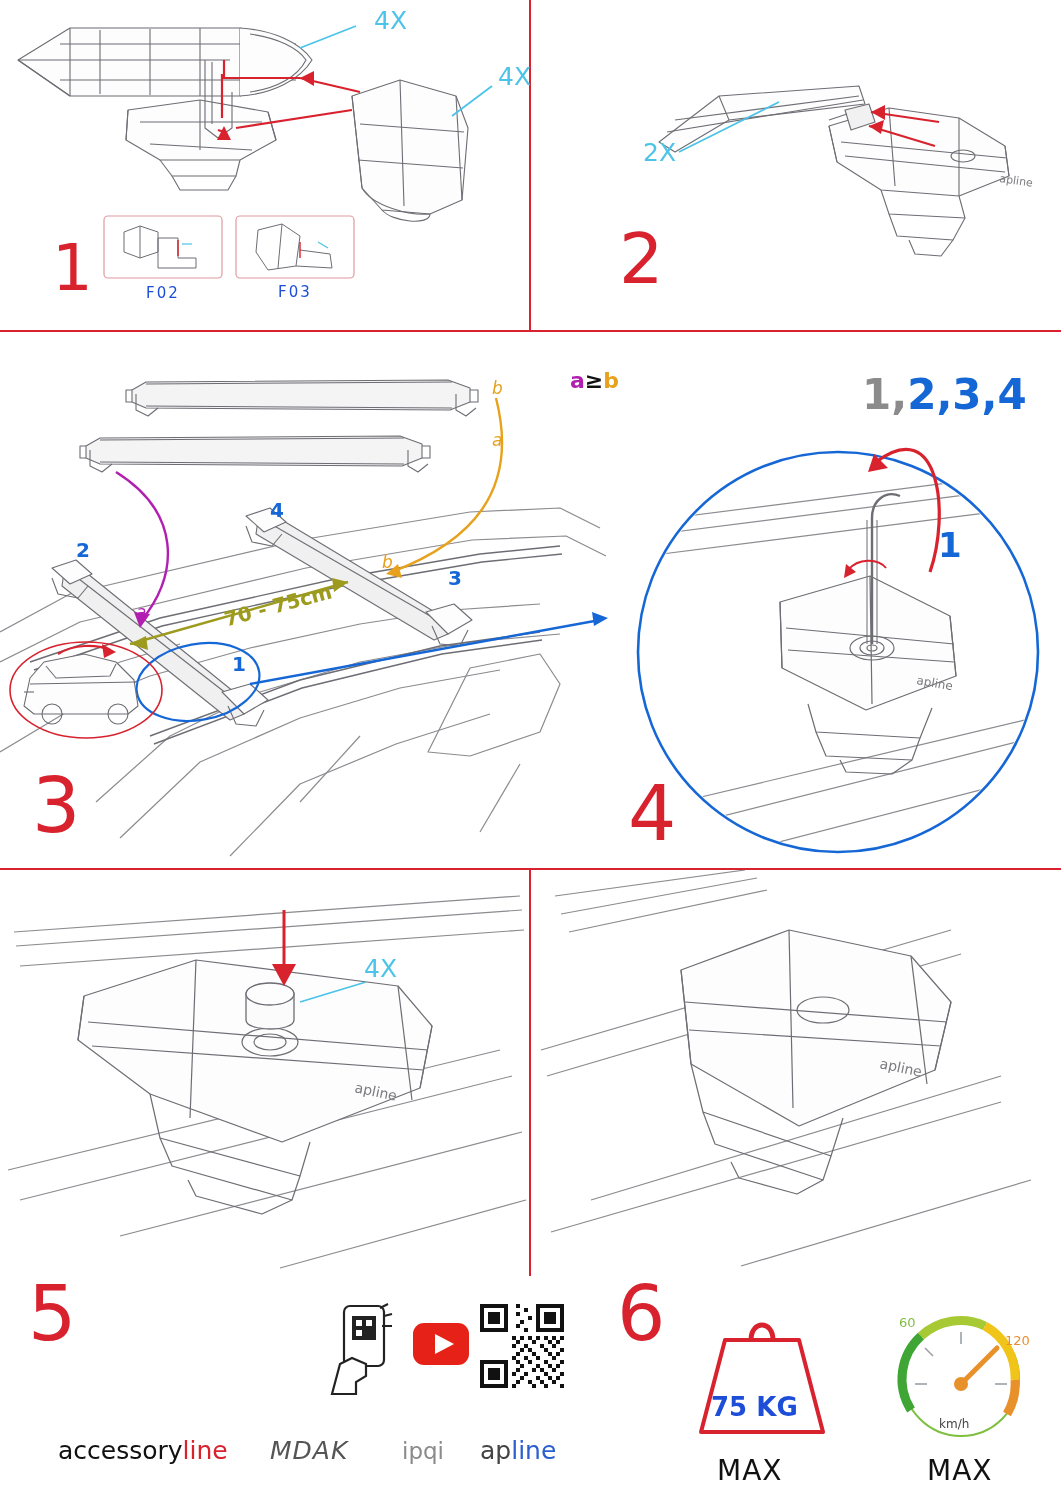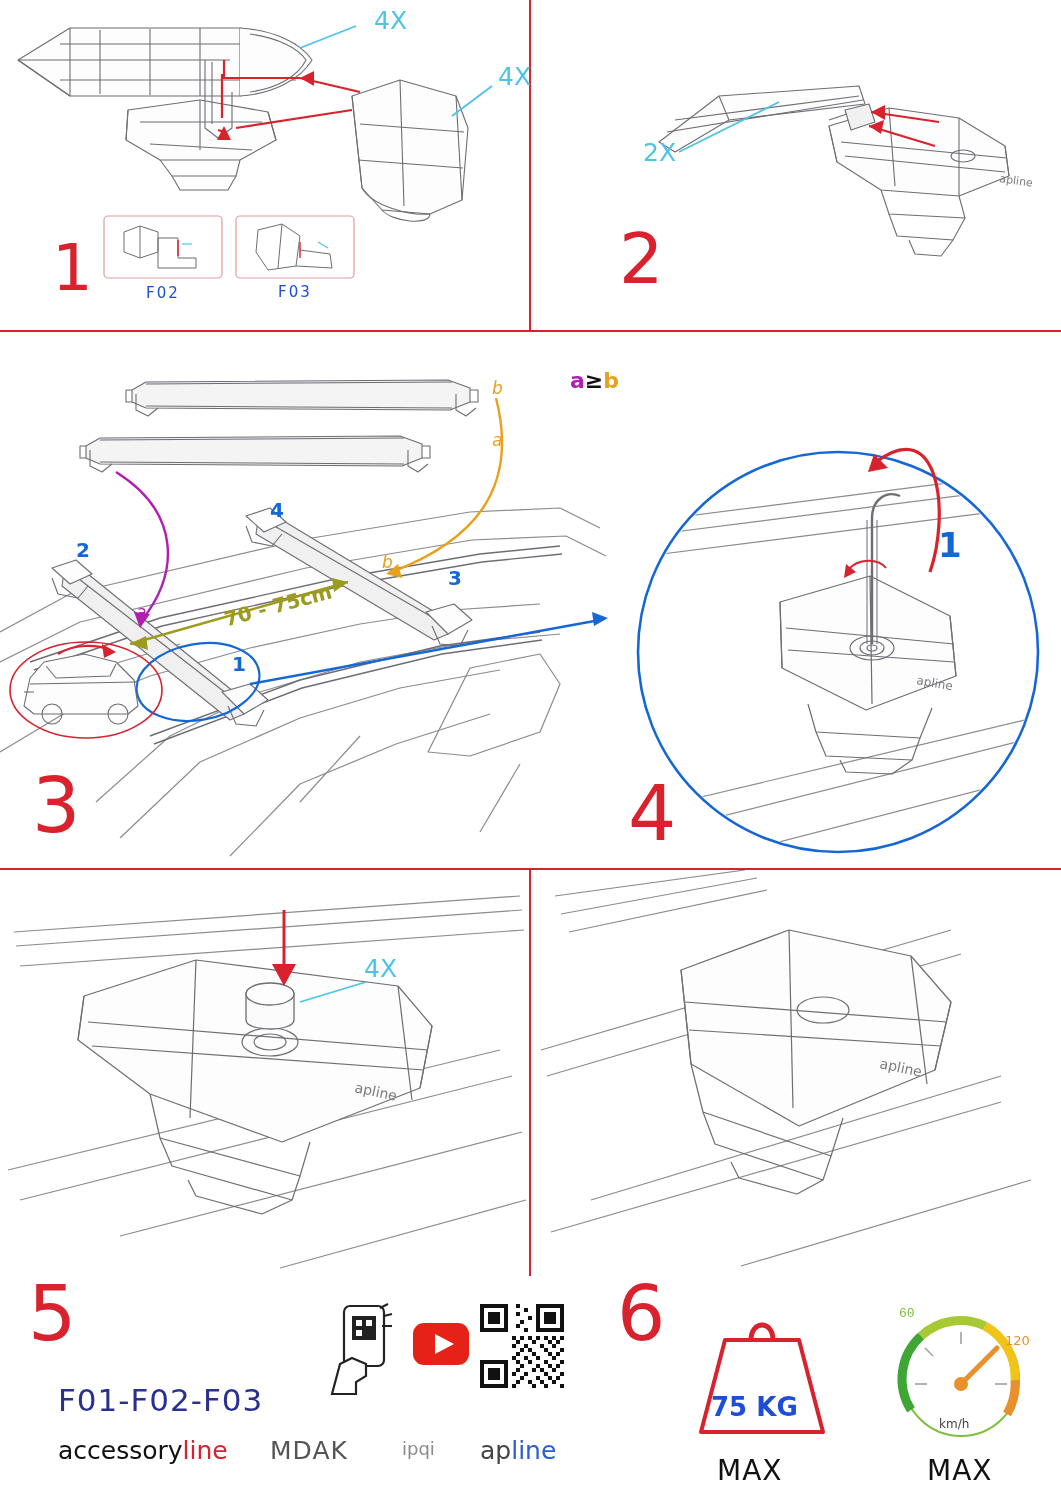--- a/index.html
+++ b/index.html
@@ -366,20 +366,21 @@
         <path d="M256 130 C320 82 330 182 310 240"></path>
       </g>
       <polygon points="254,122 268,136 248,140" fill="#d8222e"></polygon>
 
       <g fill="none" stroke="#d8222e" stroke-width="2">
         <path d="M228 238 C238 226 258 226 266 236"></path>
       </g>
       <polygon points="226,232 224,246 236,240" fill="#d8222e"></polygon>
     </svg>
 
+    <div class="lbl" style="left:242px; top:42px; font-size:42px; font-weight:bold;"><span class="grey">1,</span><span class="blue">2,3,4</span></div>
     <div class="lbl blue" style="left:318px; top:196px; font-size:34px; font-weight:bold;">1</div>
     <div class="step-num" style="left:8px; top:444px; font-size:76px;">4</div>
   </div>
 
   <div class="panel" style="left:0; top:870px; width:529px; height:406px;">
     <svg class="ov" width="529" height="406" viewBox="0 0 529 406">
       <g fill="none" stroke="#8b8b90" stroke-width="1.2" stroke-linejoin="round">
         <path d="M14 62 L520 26"></path>
         <path d="M16 76 L522 40"></path>
         <path d="M20 96 L524 60"></path>
@@ -447,26 +448,25 @@
         <path d="M200 292 L208 308 L266 324 L292 310"></path>
         <ellipse cx="292" cy="140" rx="26" ry="13"></ellipse>
       </g>
       <text x="348" y="198" font-family="DejaVu Sans" font-size="14" fill="#7c7c80" transform="rotate(12 348 198)">apline</text>
     </svg>
   </div>
 
   <div class="panel" style="left:0; top:1276px; width:529px; height:224px;">
     <div class="step-num" style="left:28px; top:0px; font-size:76px;">5</div>
 
-    <div class="footer-brand" style="left:58px; top:106px; font-size:31px; color:#2b2f8f; letter-spacing:1px;">F01-F02-F03</div>
 
     <div class="footer-brand" style="left:58px; top:160px; font-size:25px; color:#111;"><span>accessory</span><span style="color:#d8222e;">line</span></div>
 
-    <div class="footer-brand" style="left:270px; top:160px; font-size:25px; color:#555; letter-spacing:1px;">MDAK</div>
-    <div class="footer-brand" style="left:402px; top:162px; font-size:18px; color:#8b8b8b;">ipqi</div>
+    <div class="footer-brand" style="left:270px; top:160px; font-size:25px; color:#555; letter-spacing:1px;font-style:italic;">MDAK</div>
+    <div class="footer-brand" style="left:402px; top:162px; font-size:23px; color:#8b8b8b;">ipqi</div>
     <div class="footer-brand" style="left:480px; top:160px; font-size:25px; color:#444;"><span>ap</span><span style="color:#2b5fd0;">line</span></div>
 
     <svg style="position:absolute; left:322px; top:26px;" width="74" height="96" viewBox="0 0 74 96">
       <rect x="22" y="4" width="40" height="60" rx="6" fill="#fff" stroke="#222" stroke-width="2.2"></rect>
       <rect x="30" y="14" width="24" height="24" fill="#222"></rect>
       <rect x="34" y="18" width="6" height="6" fill="#fff"></rect>
       <rect x="44" y="18" width="6" height="6" fill="#fff"></rect>
       <rect x="34" y="28" width="6" height="6" fill="#fff"></rect>
       <g stroke="#222" stroke-width="2" fill="none">
         <path d="M58 6 L66 2"></path>
@@ -584,19 +584,19 @@
       <g stroke="#9aa0a6" stroke-width="1.6">
         <path d="M44 48 L52 56"></path>
           <path d="M80 32 L80 44"></path>
           <path d="M116 48 L108 56"></path>
         <path d="M34 84 L46 84"></path>
           <path d="M126 84 L114 84"></path>
       </g>
       <path d="M80 84 L116 48" stroke="#e8902a" stroke-width="5" stroke-linecap="round" fill="none"></path>
       <circle cx="80" cy="84" r="7" fill="#e8902a"></circle>
     </svg>
-    <div class="lbl" style="left:368px; top:31px; font-size:13px; color:#7fbf3f;font-family:Liberation Mono, monospace;">60</div>
+    <div class="lbl" style="left:368px; top:40px; font-size:13px; color:#7fbf3f;">60</div>
     <div class="lbl" style="left:474px; top:58px; font-size:13px; color:#e8902a;">120</div>
     <div class="lbl" style="left:408px; top:142px; font-size:12px; color:#444;">km/h</div>
     <div class="maxlabel" style="left:396px; top:178px; font-size:28px;">MAX</div>
   </div>
 
 </div>
 
 </body></html>

